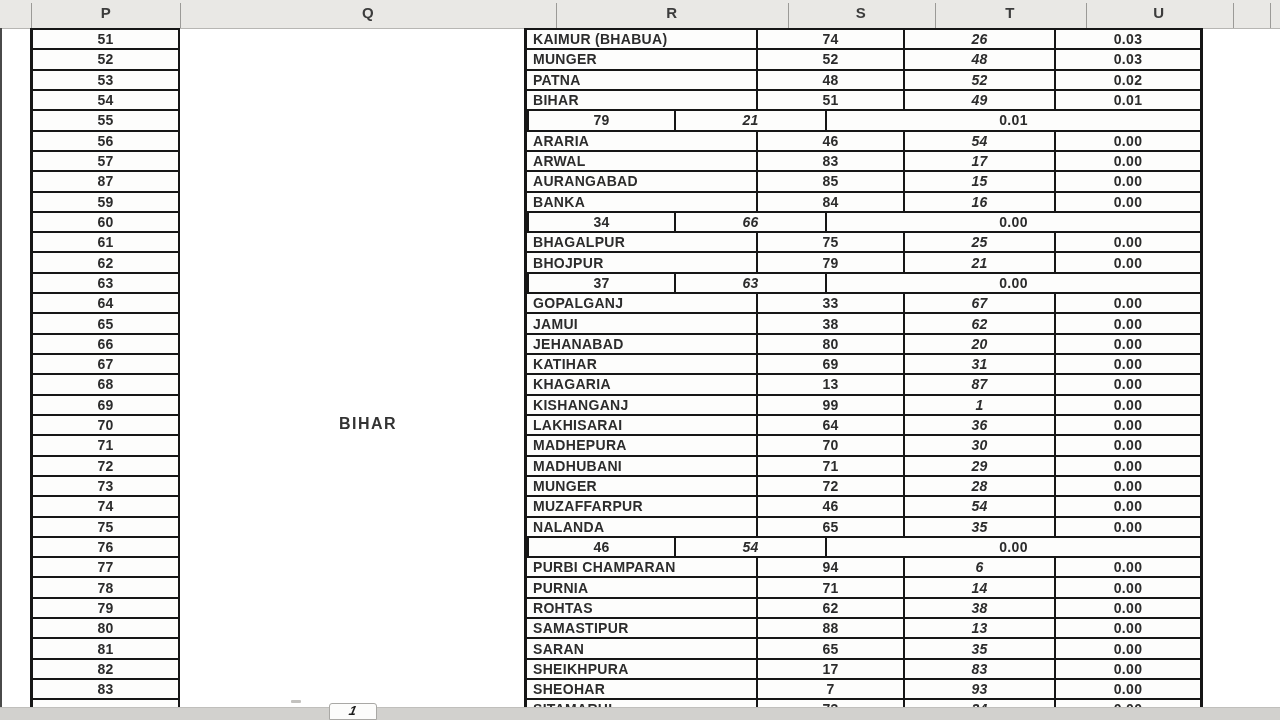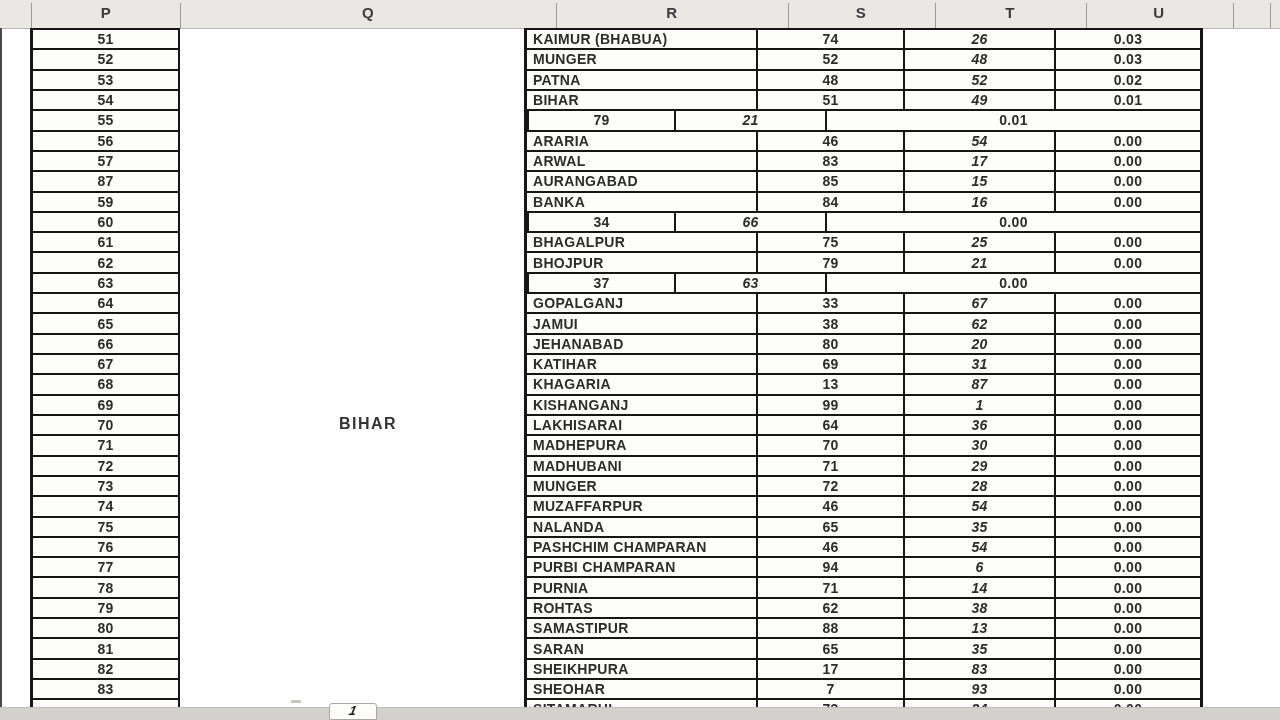--- a/index.html
+++ b/index.html
@@ -294,21 +294,20 @@
         <div class="c-t">54</div>
         <div class="c-u">0.00</div>
       </div>
       <div class="grow">
         <div class="c-district">NALANDA</div>
         <div class="c-s">65</div>
         <div class="c-t">35</div>
         <div class="c-u">0.00</div>
       </div>
       <div class="grow">
-        <div class="c-district">PASHCHIM CHAMPARAN</div>
         <div class="c-s">46</div>
         <div class="c-t">54</div>
         <div class="c-u">0.00</div>
       </div>
       <div class="grow">
         <div class="c-district">PURBI CHAMPARAN</div>
         <div class="c-s">94</div>
         <div class="c-t">6</div>
         <div class="c-u">0.00</div>
       </div>

